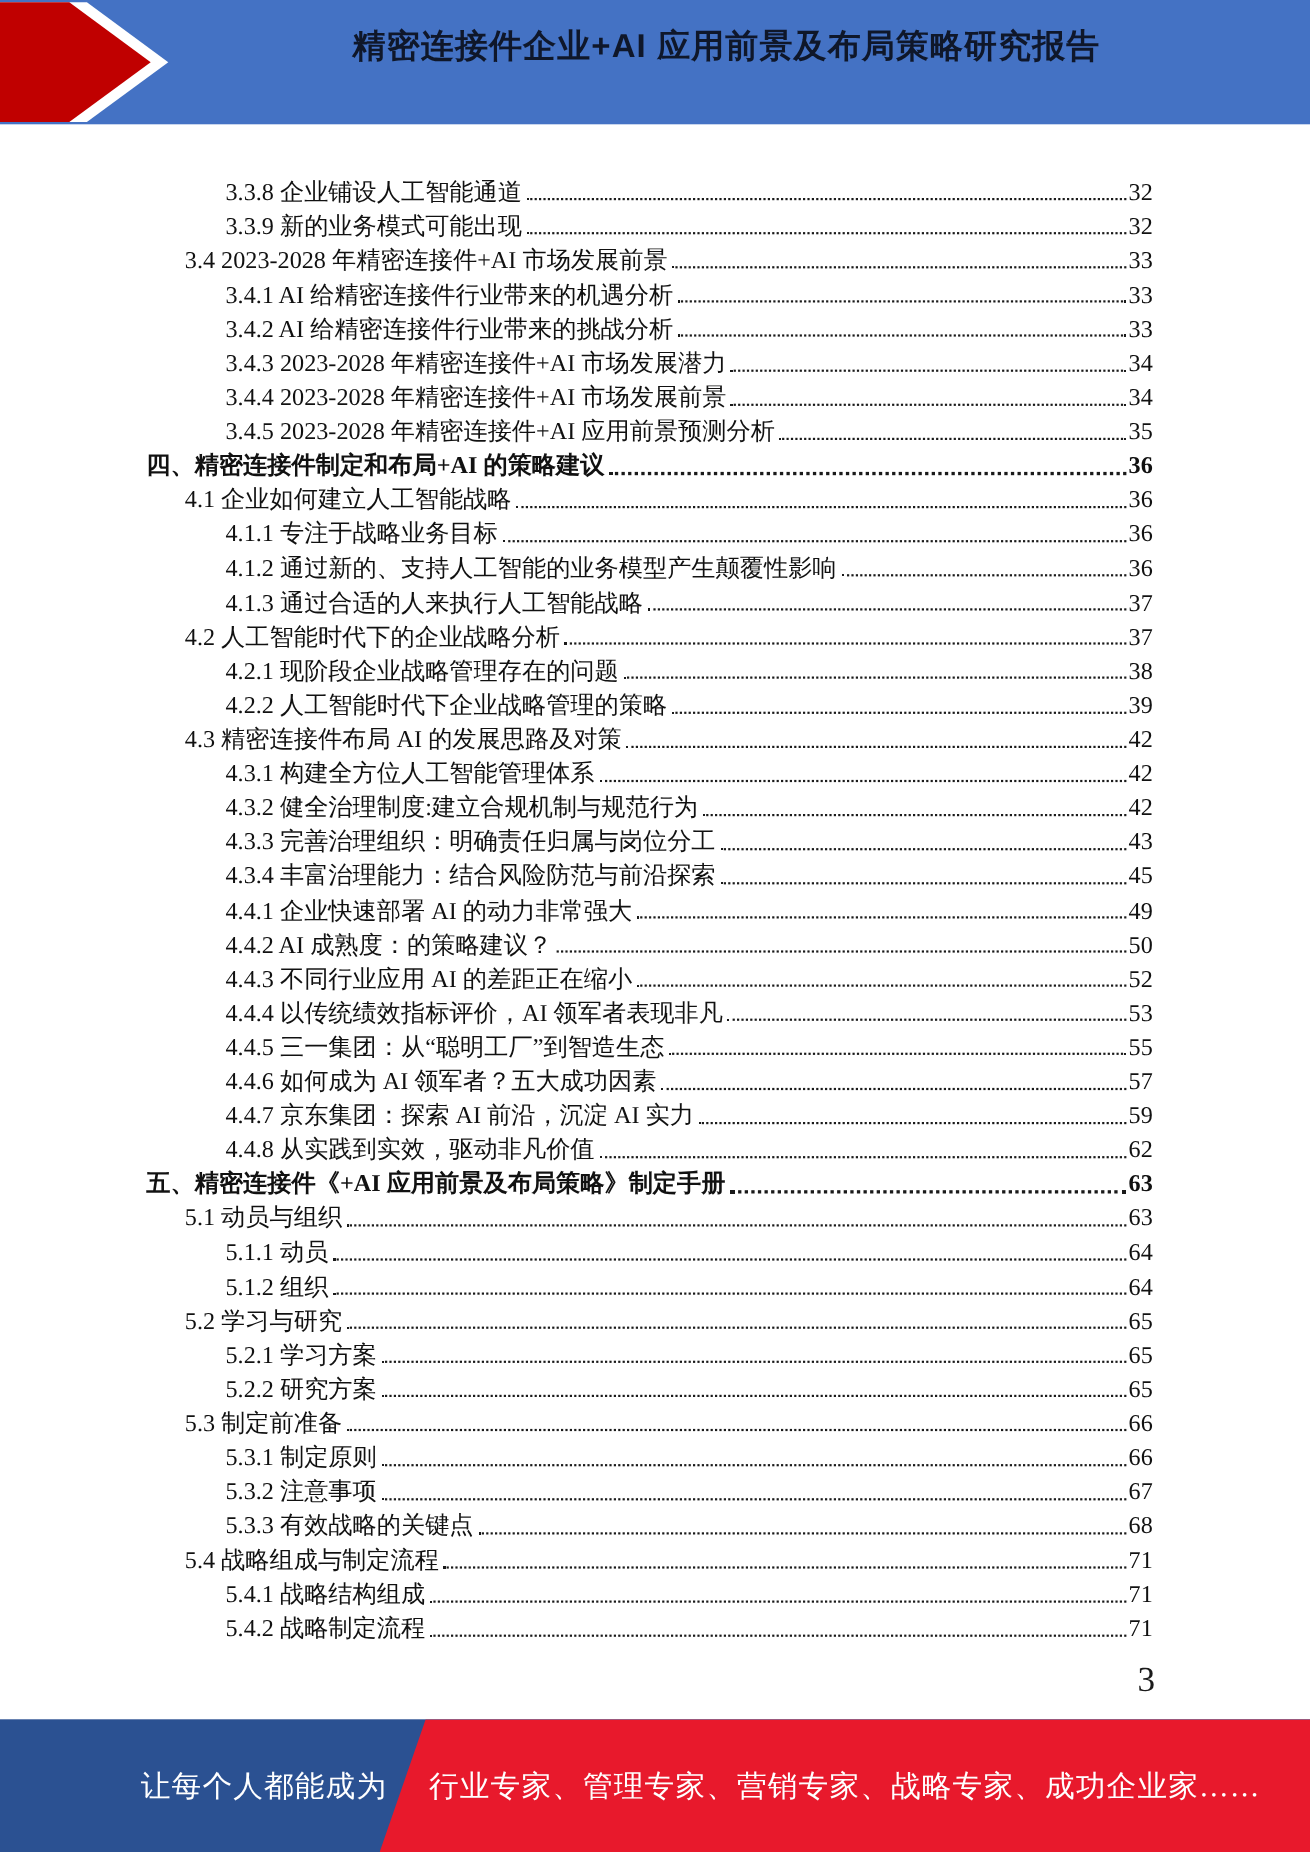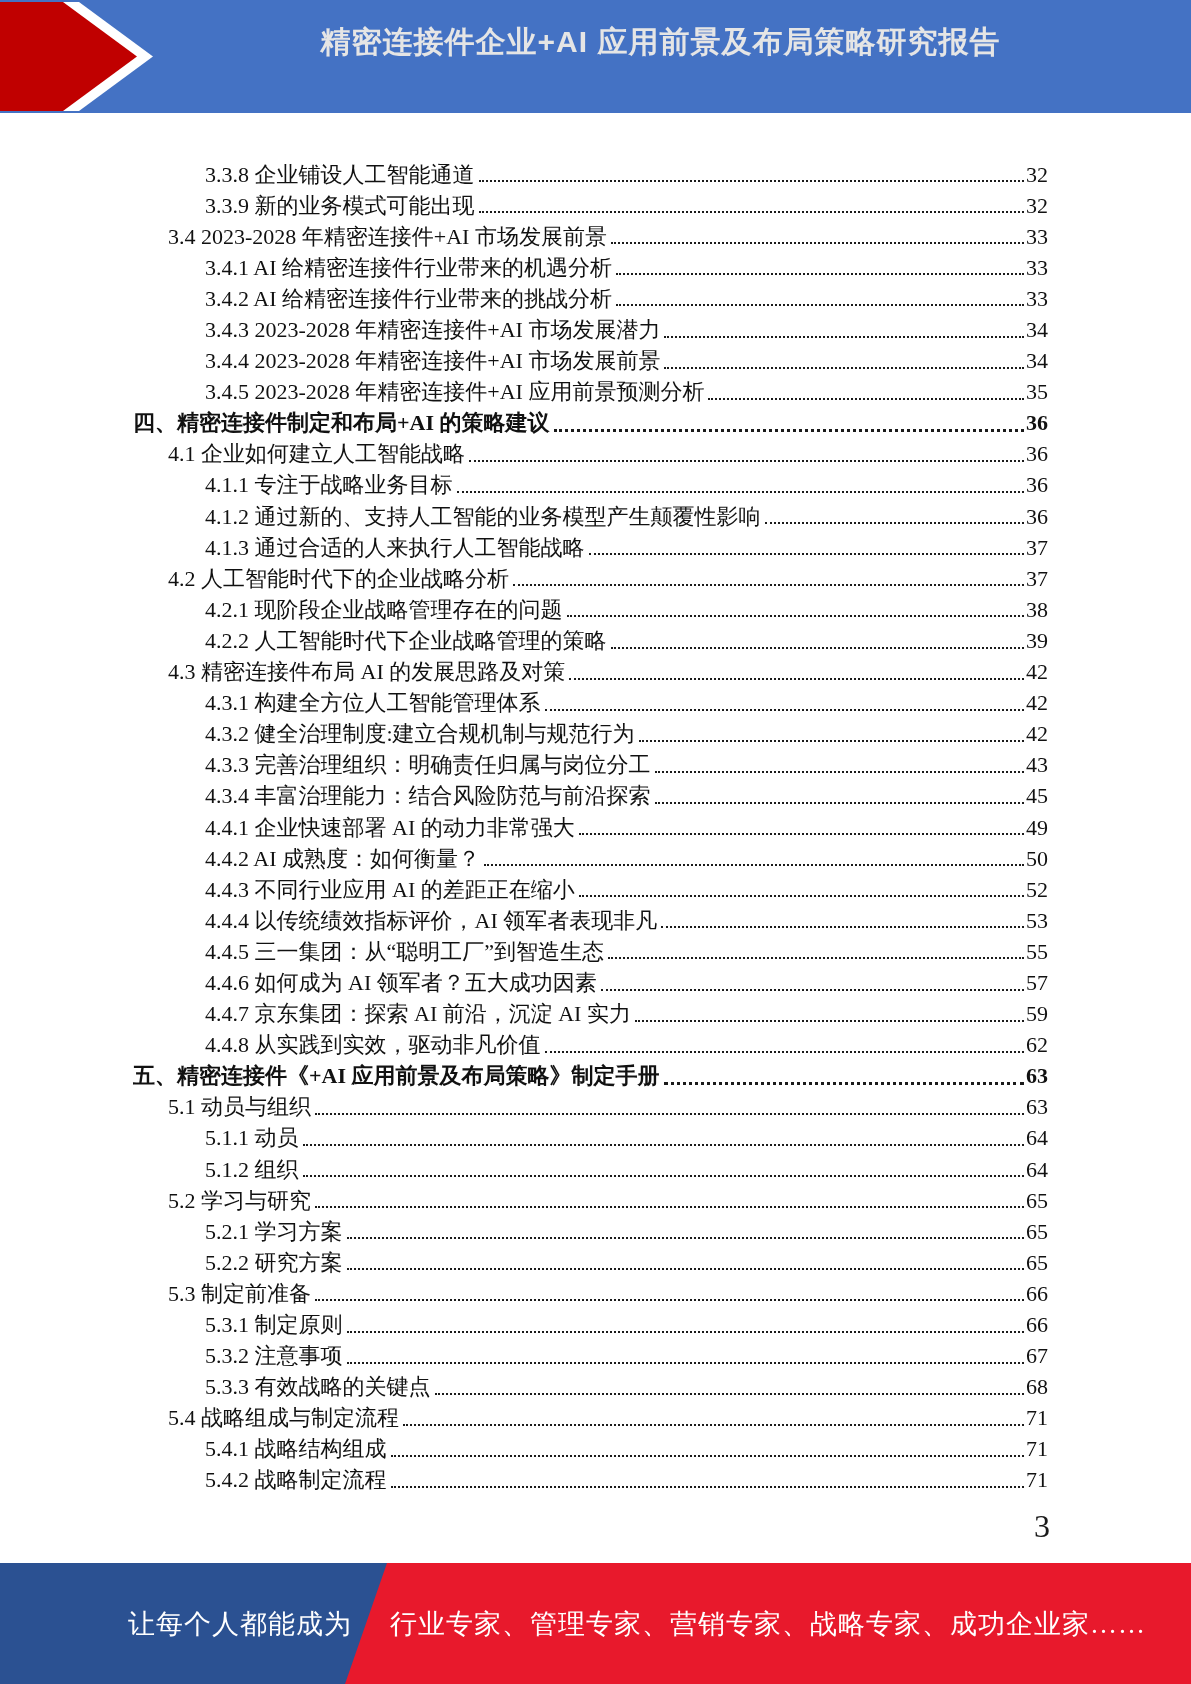--- a/index.html
+++ b/index.html
@@ -9,21 +9,21 @@
   }
   
   .header{
     position:absolute;top:0;left:0;width:1191px;height:113px;
     background:var(--header-blue,#4472C4);
   }
   .header-arrow{position:absolute;top:0;left:0;width:170px;height:113px;}
   .header-title{
     position:absolute;top:0;left:130px;right:0;height:85px;
     display:flex;align-items:center;justify-content:center;
-    color:#e5e5e5;font-family:"Liberation Sans","DejaVu Sans",sans-serif;
+    color:#0f172a;font-family:"Liberation Sans","DejaVu Sans",sans-serif;
     font-weight:700;font-size:30px;letter-spacing:1px;white-space:nowrap;
   }
   
   .toc{
     position:absolute;top:131px;left:133px;width:915px;
     font-size:22px;color:#111111;margin-top:28px;
   }
   .toc-row{
     display:flex;align-items:center;height:31.1px;white-space:nowrap;
   }
@@ -180,21 +180,21 @@
     <span class="toc-label">4.3.4  丰富治理能力：结合风险防范与前沿探索</span>
     <span class="toc-dots"></span>
     <span class="toc-page">45</span>
   </div>
     <div class="toc-row lv3">
     <span class="toc-label">4.4.1  企业快速部署 AI 的动力非常强大</span>
     <span class="toc-dots"></span>
     <span class="toc-page">49</span>
   </div>
     <div class="toc-row lv3">
-    <span class="toc-label">4.4.2 AI 成熟度：如何衡量？</span>
+    <span class="toc-label">4.4.2 AI 成熟度：的策略建议？</span>
     <span class="toc-dots"></span>
     <span class="toc-page">50</span>
   </div>
     <div class="toc-row lv3">
     <span class="toc-label">4.4.3  不同行业应用 AI 的差距正在缩小</span>
     <span class="toc-dots"></span>
     <span class="toc-page">52</span>
   </div>
     <div class="toc-row lv3">
     <span class="toc-label">4.4.4  以传统绩效指标评价，AI 领军者表现非凡</span>

